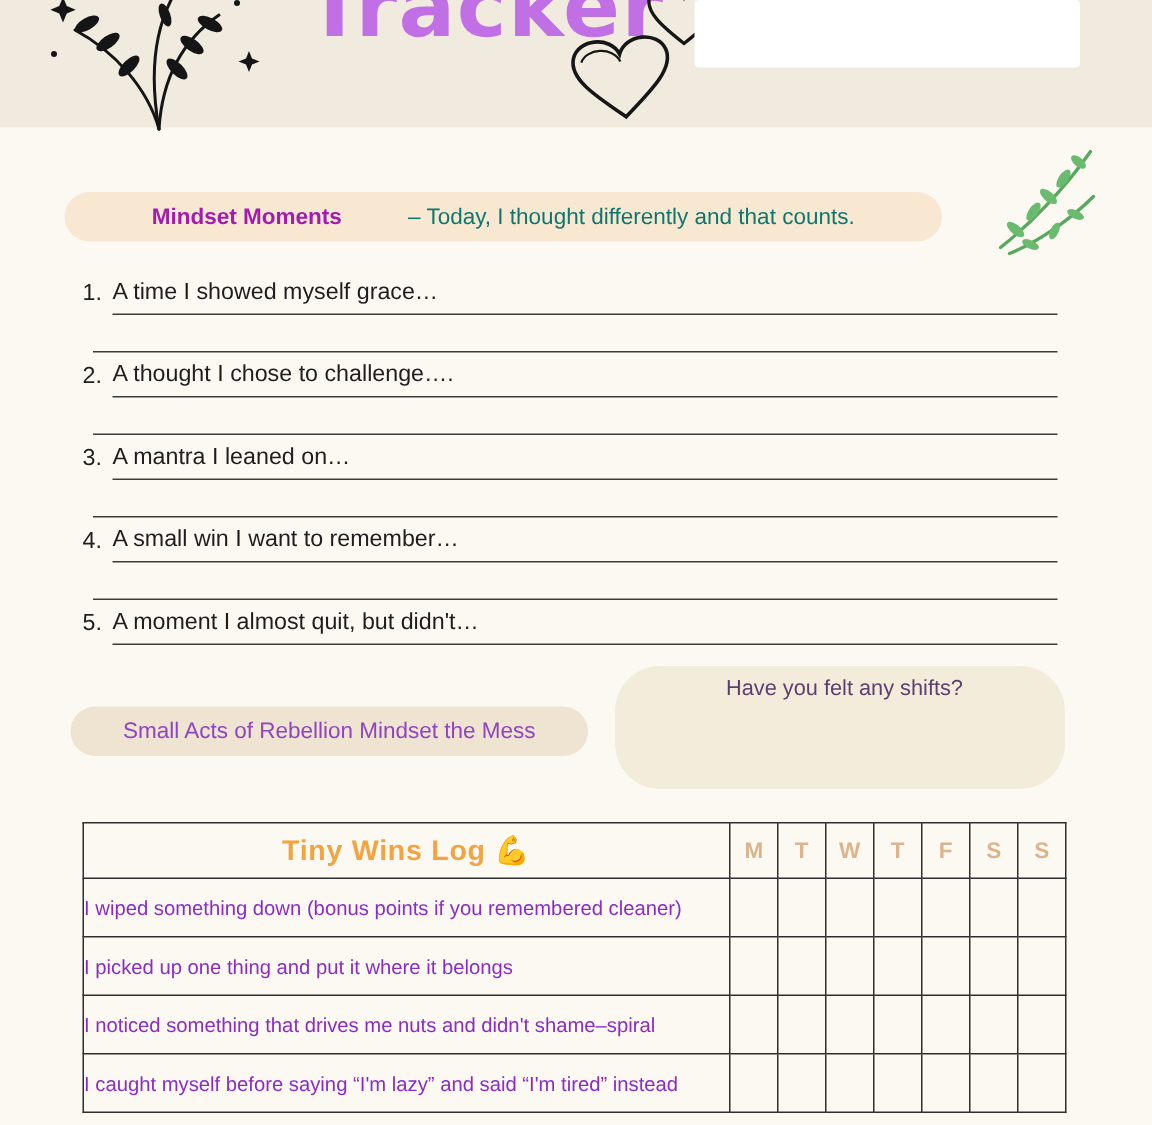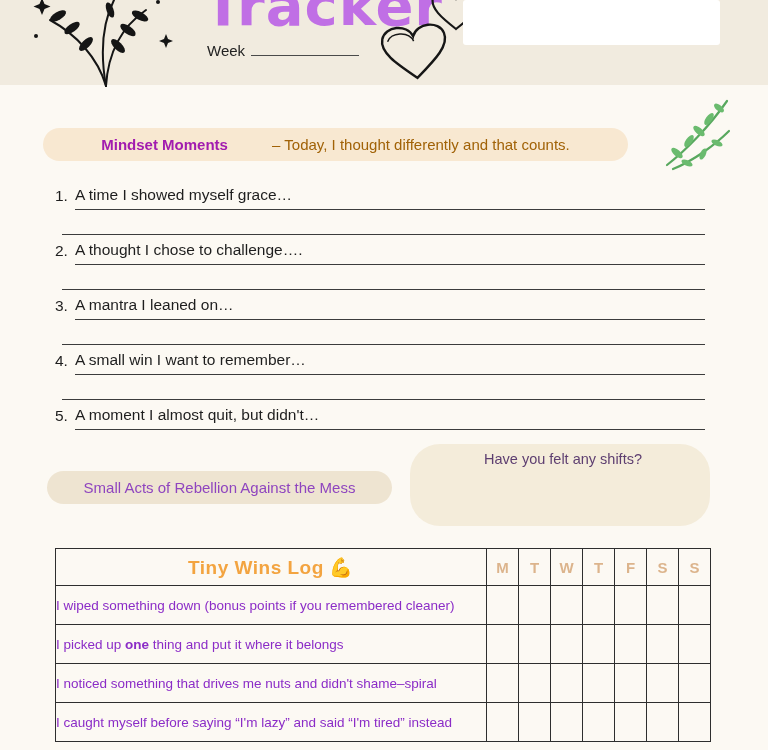--- a/index.html
+++ b/index.html
@@ -21,21 +21,21 @@
   .week-row { position:absolute; left:207px; top:41px; font-size:15px; color:#222; }
   .week-line { display:inline-block; width:108px; height:14px; border-bottom:1.5px solid #4a4a4a; margin-left:6px; }
   .name-box { position:absolute; top:0; right:48px; width:257px; height:45px; background:#ffffff; border-radius:3px; }
   
   .mindset-band {
     position:relative; margin:43px 0 0 43px; width:585px; height:33px;
     background:#f8e8d1; border-radius:17px; text-align:center; line-height:33px; font-size:15px;
     white-space:nowrap;
   }
   .mindset-heading { color:#a21caf; font-weight:bold; }
-  .mindset-sub { color:#a16207;margin-left:40px; }
+  .mindset-sub { color:#0f766e;margin-left:40px; }
   .leaves { position:absolute; right:33px; top:93px; }
   
   .prompt-list { margin:25px 63px 0 55px; }
   .m-item + .m-item { margin-top:6px; }
   .m-line1 { display:flex; align-items:flex-end; }
   .num { flex:none; width:20px; font-size:15.5px; color:#1e1e1e; padding-bottom:5px; line-height:18px; }
   .prompt-wrap { flex:1; border-bottom:1.4px solid #3c3c3c; padding-bottom:5px; font-size:15.5px; line-height:18px; color:#1e1e1e; }
   .m-line2 { height:24px; border-bottom:1.4px solid #3c3c3c; margin-left:7px; }
   
   .mid { position:relative; height:93px; margin-top:14px; }
@@ -47,21 +47,21 @@
   }
   
   .wins-table { margin-left:55px; margin-top:11px; width:655px; border-collapse:collapse; table-layout:fixed; }
   .wins-table th, .wins-table td { border:1px solid #2e2e2e; padding:0; }
   .wins-table thead th { height:36px; }
   .wins-title-cell { font-size:19px; font-weight:bold; color:#f3a440; text-align:center; letter-spacing:.5px;margin-top:16px; }
   .wins-title-icon { margin-left:6px; font-weight:normal; }
   .day-cell { font-size:15px; font-weight:bold; color:#dcb48c; text-align:center; }
   .wins-table tbody td { height:38px; }
   .win-text { padding-left:10px; font-size:13.5px; color:#8b2cc7; text-align:left; }
-  .win-text b { font-weight:bold; }
+  .win-text b { font-weight:normal; }
 </style>
 </head>
 <body>
 
 <div class="header">
   <span class="floral">
     <svg width="150" height="94" viewBox="0 0 150 94">
       <g stroke="#151515" stroke-width="2" fill="none" stroke-linecap="round">
         <path d="M78 92 C70 64 48 40 22 26"></path>
         <path d="M78 92 C80 60 92 34 118 16"></path>
@@ -84,23 +84,20 @@
   </span>
 
   <div class="page-title">Tracker</div>
 
   <span class="heart-small">
     <svg width="56" height="46" viewBox="0 0 56 46">
       <path d="M28 12 C24 2 8 2 5 12 C2 22 14 32 28 43 C42 32 54 22 51 12 C48 2 32 2 28 12 Z" stroke="#161616" stroke-width="2.2" fill="none"></path>
     </svg>
   </span>
 
-  <div class="week-row">
-    <span>Week</span><span class="week-line"></span>
-  </div>
 
   <span class="heart-big">
     <svg width="74" height="64" viewBox="0 0 74 64">
       <path d="M37 16 C32 3 10 3 6 16 C2 29 18 42 37 58 C56 42 72 29 68 16 C64 3 42 3 37 16 Z" stroke="#161616" stroke-width="2.4" fill="none"></path>
       <path d="M37 21 C33 10 15 10 11 19" stroke="#161616" stroke-width="1.5" fill="none"></path>
     </svg>
   </span>
 
   <div class="name-box"></div>
 </div>
@@ -168,21 +165,21 @@
       <span class="prompt-wrap"><span>A moment I almost quit, but didn't…</span></span>
     </div>
 
   </div>
 
 </div>
 
 <div class="mid">
   <div class="blob"></div>
   <div class="shift-q">Have you felt any shifts?</div>
-  <div class="pill">Small Acts of Rebellion Against the Mess</div>
+  <div class="pill">Small Acts of Rebellion Mindset the Mess</div>
 </div>
 
 <table class="wins-table">
   <colgroup>
     <col style="width:431px">
     <col style="width:32px">
       <col style="width:32px">
       <col style="width:32px">
       <col style="width:32px">
     <col style="width:32px">

